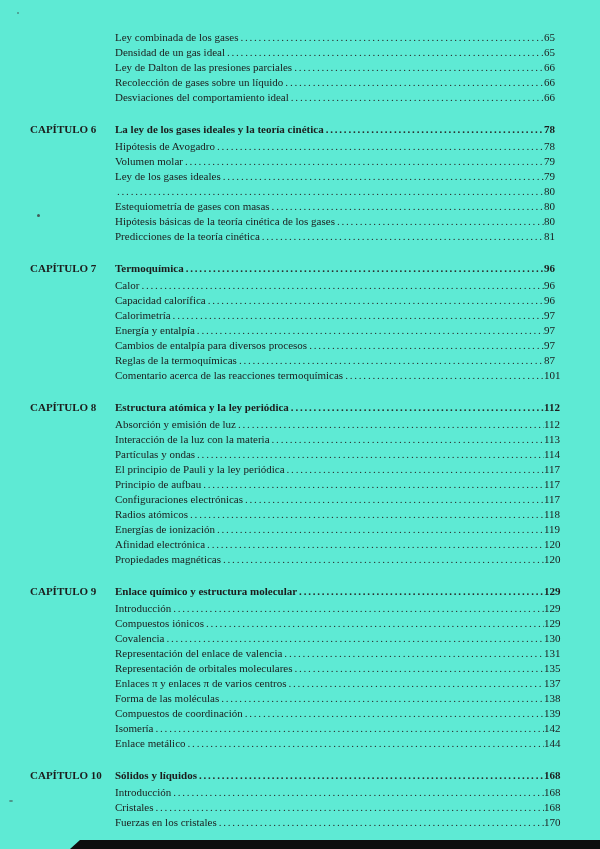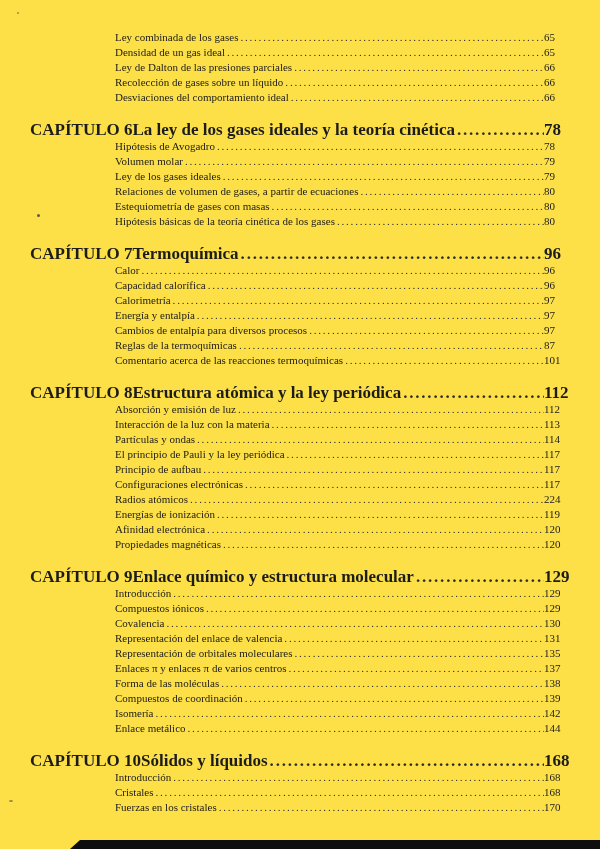--- a/index.html
+++ b/index.html
@@ -4,41 +4,41 @@
 <style>
   html, body { margin: 0; padding: 0; }
   body {
     width: 600px; height: 849px;
     background: #e9e7e1;
     font-family: "Liberation Serif", "DejaVu Serif", serif;
   }
   .page {
     position: relative;
     width: 600px; height: 849px;
-    background: #fde047;
+    background: #5eead4;
     overflow: hidden;
     color: #1c1c1c;
   }
   .toc {
     padding: 30px 24px 0 30px;
   }
   .section { margin-top: 16px; }
   .section:first-child { margin-top: 0; }
   
   .section:nth-child(3) { margin-top: 16px; }
 
   .row {
     display: flex;
     align-items: baseline;
     line-height: 15px;
     font-size: 11px;
   }
   .chapter-row {
     font-weight: bold;
-    font-size: 17px;
+    font-size: 11px;
     line-height: 17px;
     margin-bottom: 1px;
   }
   .chapter-label { flex: 0 0 85px; white-space: nowrap; }
   .chapter-title { white-space: nowrap; text-align: center; }
   .entry-row { padding-left: 85px; }
   .entry-title { white-space: nowrap; }
 
   .leader {
     flex: 1 1 auto;
@@ -119,33 +119,37 @@
           <span class="entry-title">Volumen molar</span>
           <span class="leader"></span>
           <span class="page-num">79</span>
         </div>
         <div class="row entry-row">
           <span class="entry-title">Ley de los gases ideales</span>
           <span class="leader"></span>
           <span class="page-num">79</span>
         </div>
         <div class="row entry-row">
-          <span class="entry-title">Relaciones de volumen de gases, a partir de ecuaciones</span>
           <span class="leader"></span>
           <span class="page-num">80</span>
         </div>
         <div class="row entry-row">
           <span class="entry-title">Estequiometría de gases con masas</span>
           <span class="leader"></span>
           <span class="page-num">80</span>
         </div>
         <div class="row entry-row">
           <span class="entry-title">Hipótesis básicas de la teoría cinética de los gases</span>
           <span class="leader"></span>
           <span class="page-num">80</span>
+        </div>
+        <div class="row entry-row">
+          <span class="entry-title">Predicciones de la teoría cinética</span>
+          <span class="leader"></span>
+          <span class="page-num">81</span>
         </div>
       </div>
       <div class="section">
         <div class="row chapter-row">
           <span class="chapter-label">CAPÍTULO 7</span>
           <span class="chapter-title">Termoquímica</span>
           <span class="leader"></span>
           <span class="page-num">96</span>
         </div>
         <div class="row entry-row">
@@ -217,21 +221,21 @@
           <span class="page-num">117</span>
         </div>
         <div class="row entry-row">
           <span class="entry-title">Configuraciones electrónicas</span>
           <span class="leader"></span>
           <span class="page-num">117</span>
         </div>
         <div class="row entry-row">
           <span class="entry-title">Radios atómicos</span>
           <span class="leader"></span>
-          <span class="page-num">224</span>
+          <span class="page-num">118</span>
         </div>
         <div class="row entry-row">
           <span class="entry-title">Energías de ionización</span>
           <span class="leader"></span>
           <span class="page-num">119</span>
         </div>
         <div class="row entry-row">
           <span class="entry-title">Afinidad electrónica</span>
           <span class="leader"></span>
           <span class="page-num">120</span>

